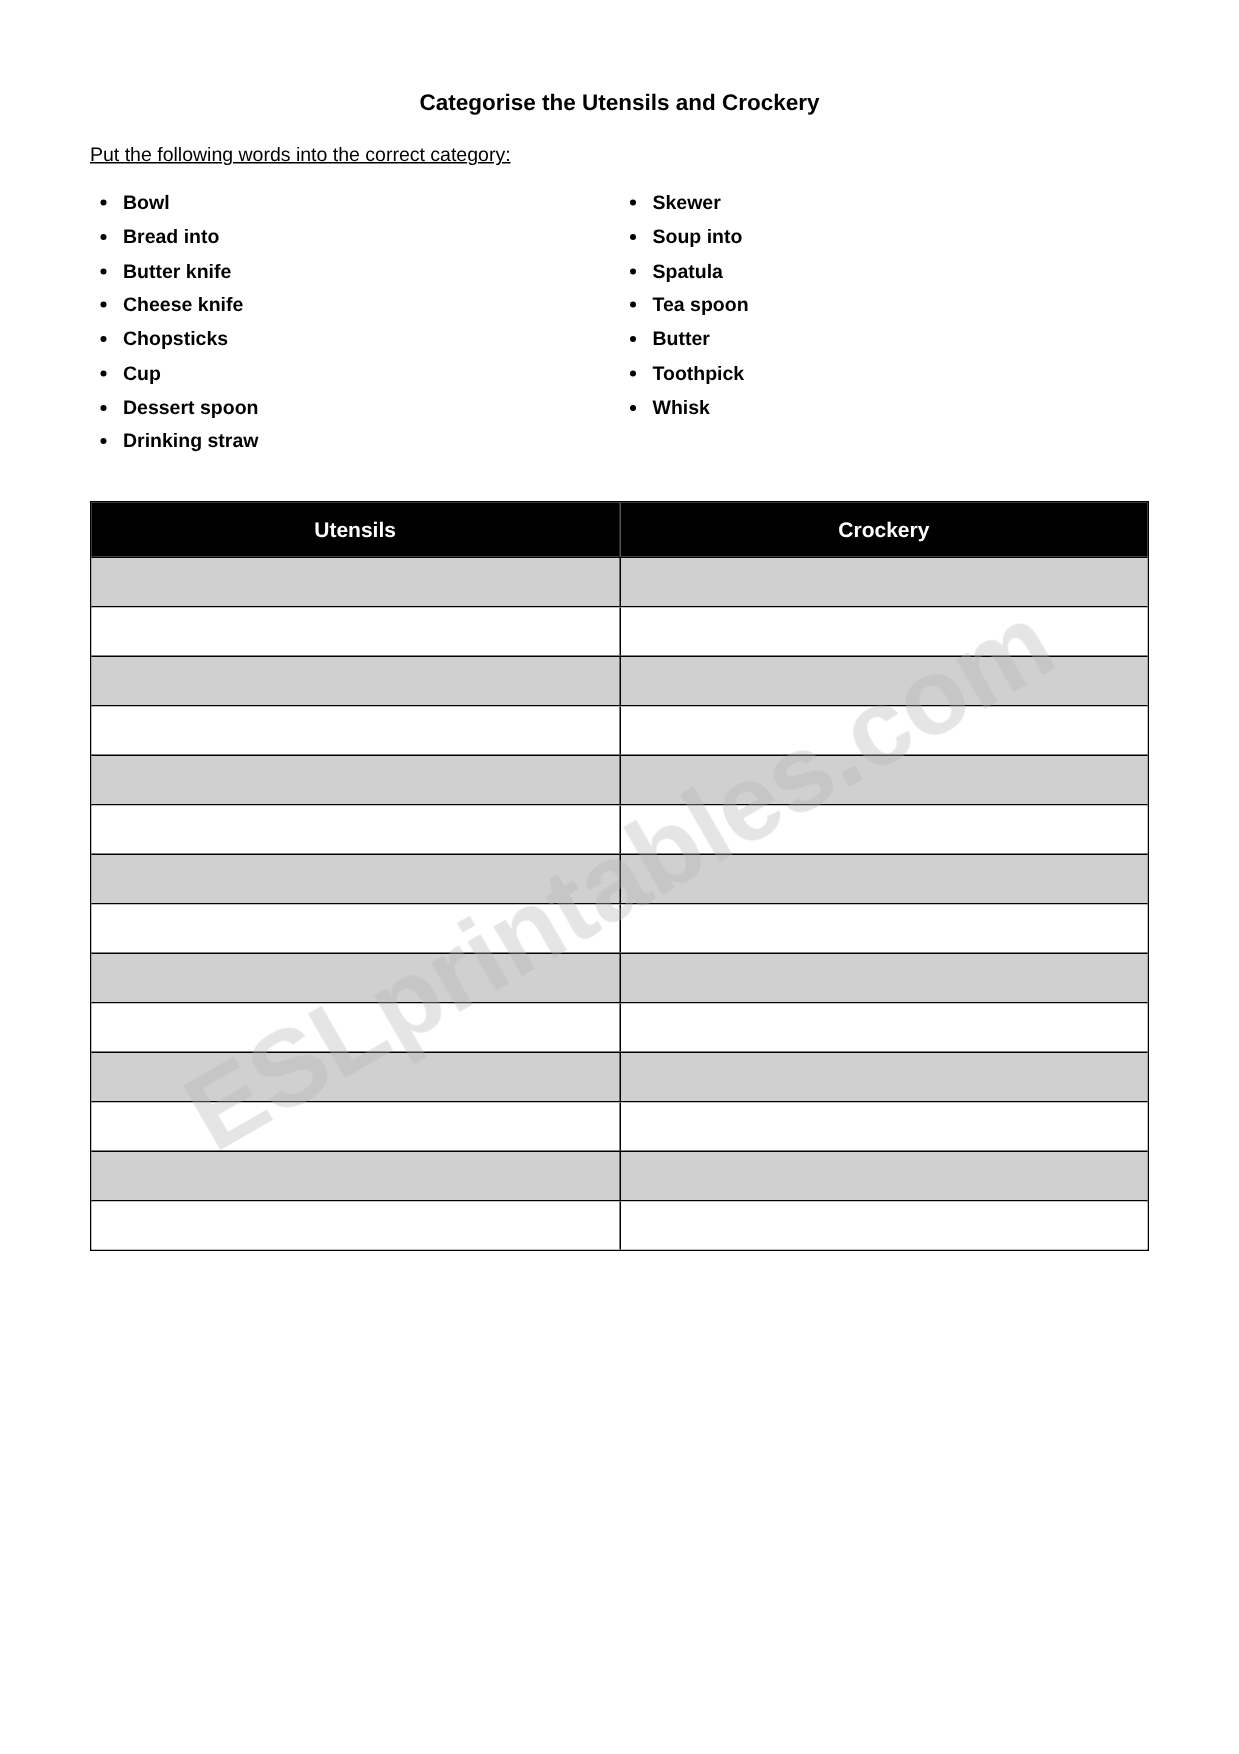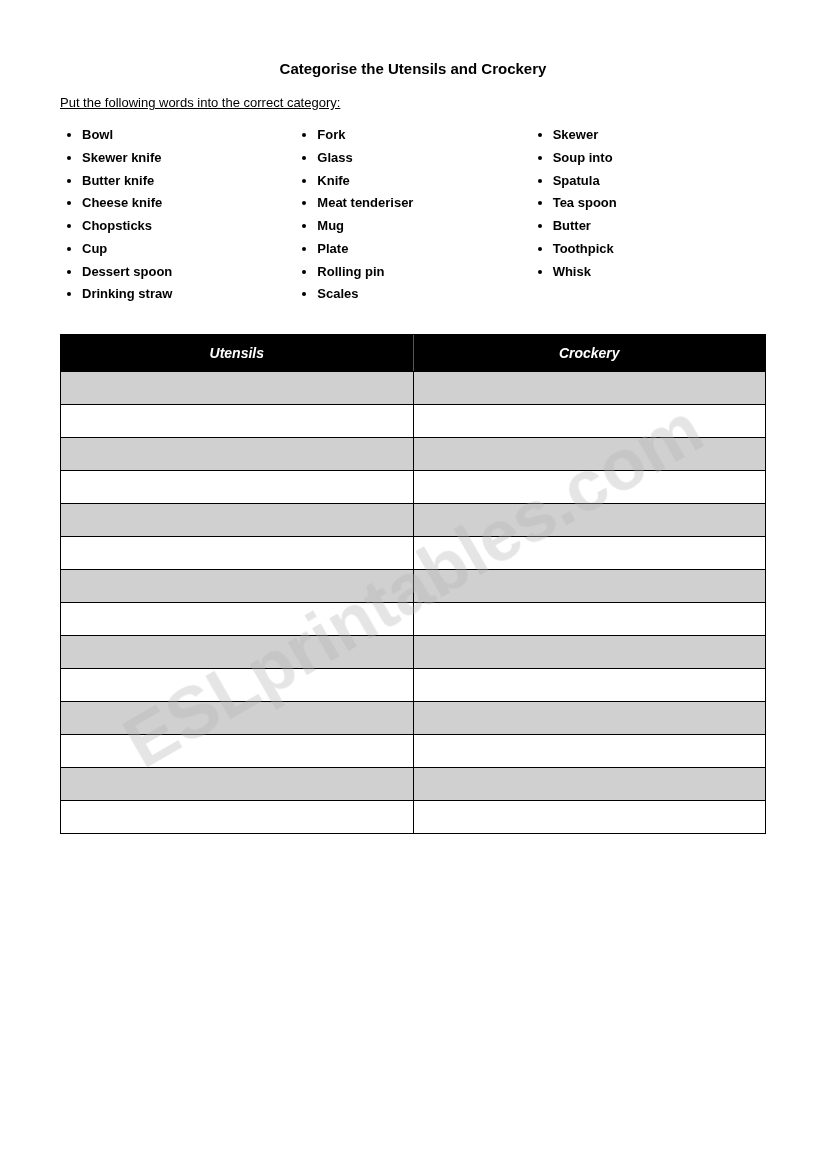--- a/index.html
+++ b/index.html
@@ -58,21 +58,20 @@
       border: 1.5px solid #000;
       border-collapse: collapse;
     }
 
     .table-header {
       display: flex;
       background-color: #000000;
       color: #ffffff;
       font-weight: bold;
       font-size: 14px;
-      font-style: italic;
     }
 
     .table-header .col-utensils,
     .table-header .col-crockery {
       flex: 1;
       text-align: center;
       padding: 10px 0;
       border-right: 1.5px solid #555;
     }
 
@@ -127,39 +126,27 @@
 <body>
 
 <div class="page-title">Categorise the Utensils and Crockery</div>
 
 <div class="instructions">Put the following words into the correct category:</div>
 
 <div class="word-columns">
   <div class="word-column">
     <ul>
       <li>Bowl</li>
-      <li>Skewer knife</li>
+      <li>Bread into</li>
       <li>Butter knife</li>
       <li>Cheese knife</li>
       <li>Chopsticks</li>
       <li>Cup</li>
       <li>Dessert spoon</li>
       <li>Drinking straw</li>
-    </ul>
-  </div>
-  <div class="word-column">
-    <ul>
-      <li>Fork</li>
-      <li>Glass</li>
-      <li>Knife</li>
-      <li>Meat tenderiser</li>
-      <li>Mug</li>
-      <li>Plate</li>
-      <li>Rolling pin</li>
-      <li>Scales</li>
     </ul>
   </div>
   <div class="word-column">
     <ul>
       <li>Skewer</li>
       <li>Soup into</li>
       <li>Spatula</li>
       <li>Tea spoon</li>
       <li>Butter</li>
       <li>Toothpick</li>

